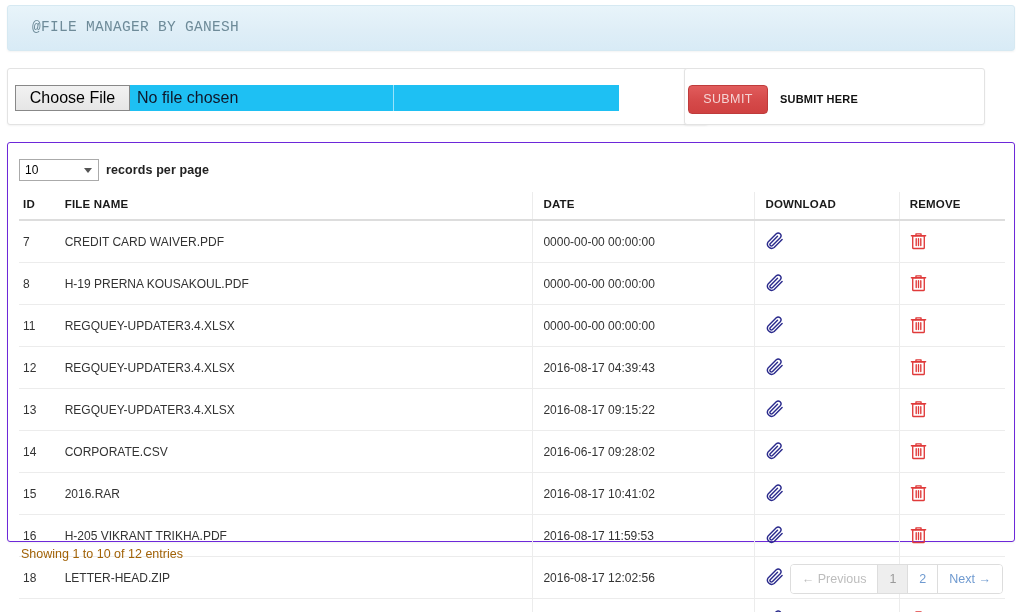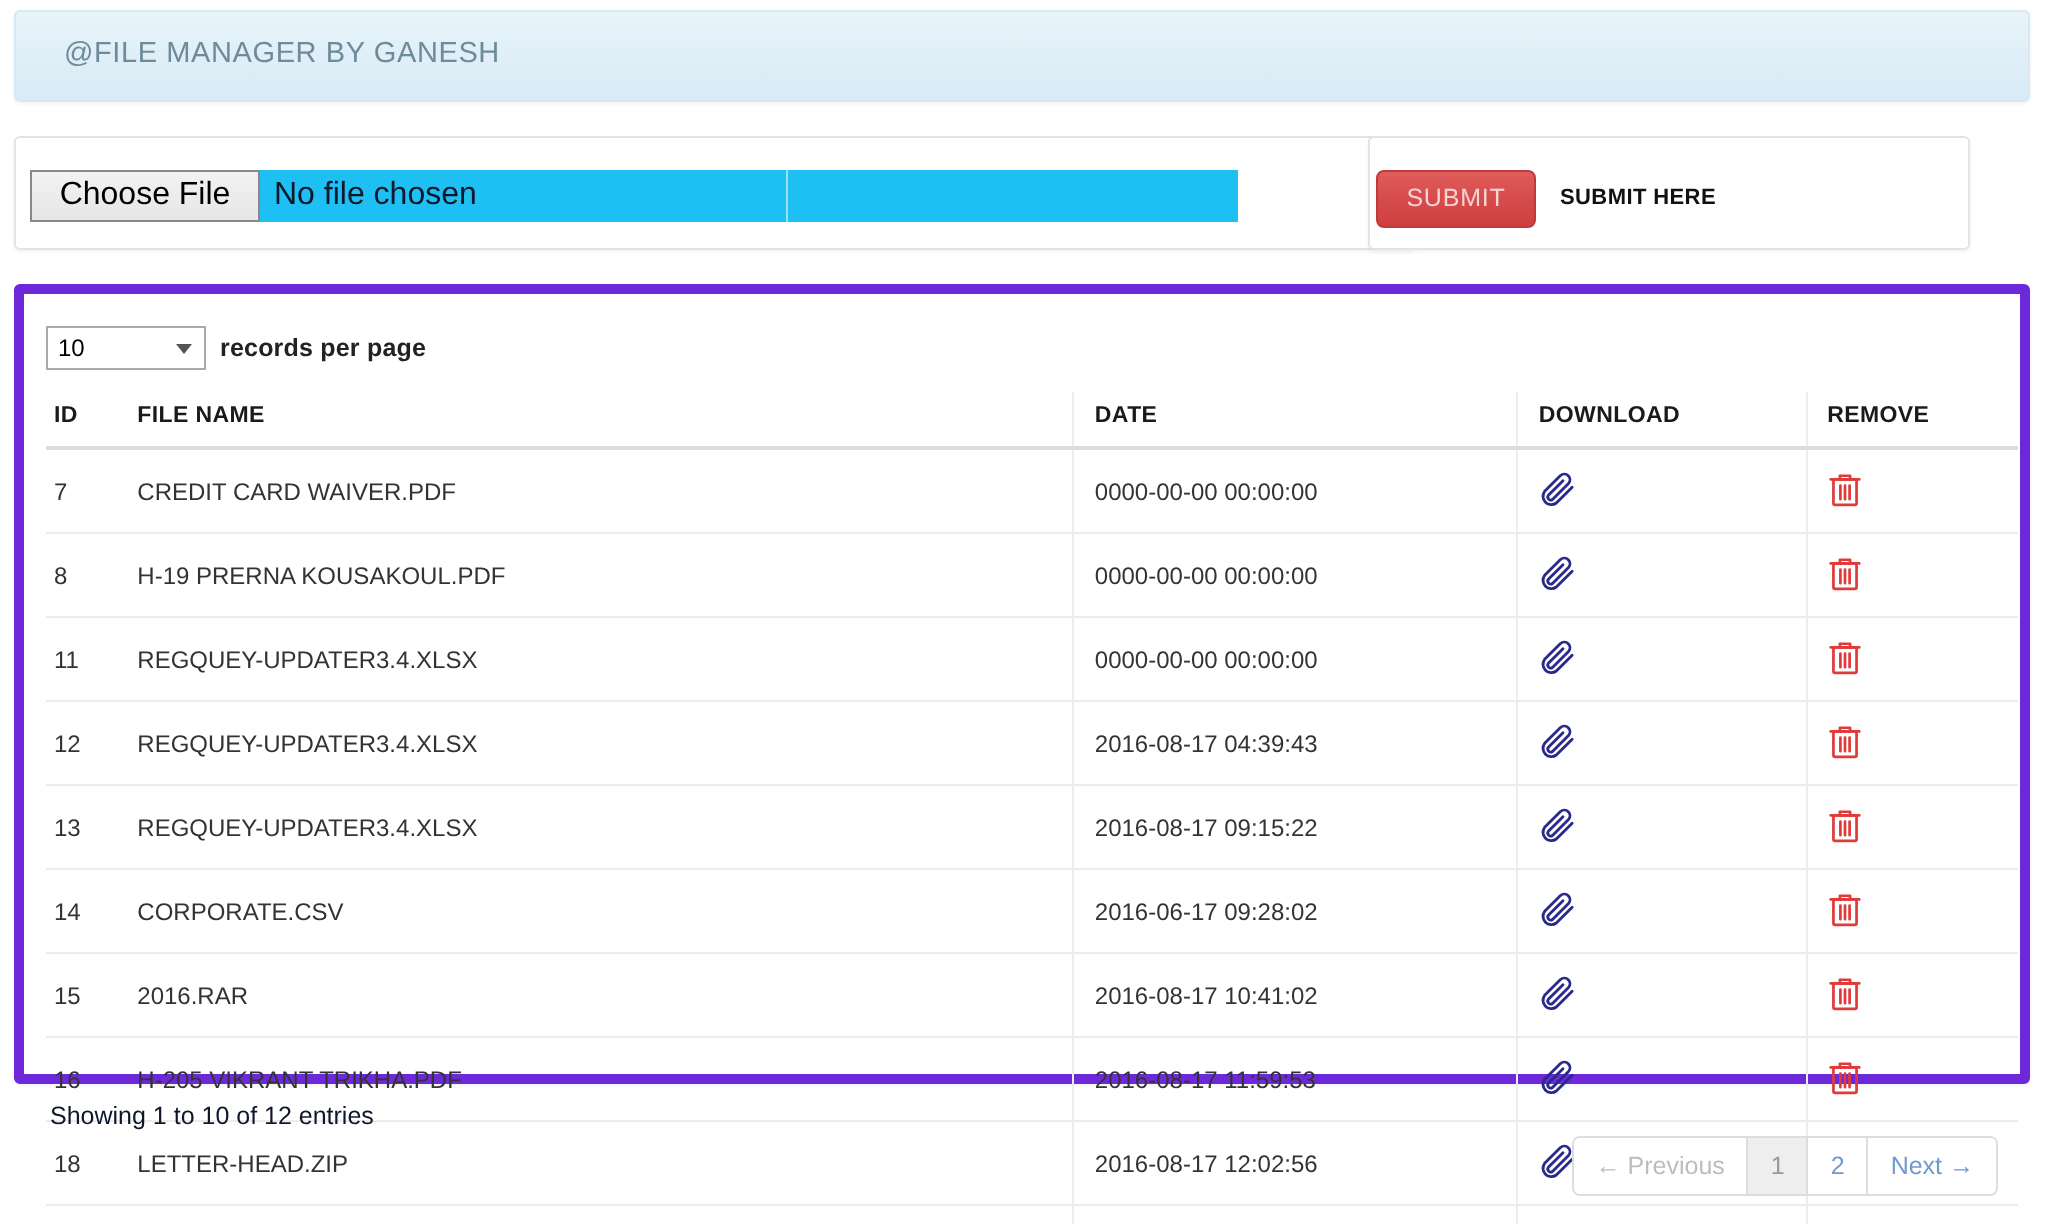--- a/index.html
+++ b/index.html
@@ -36,21 +36,21 @@
     box-sizing: border-box;
     box-shadow: 0 1px 2px rgba(0,0,0,0.05);
   }
   .header-title {
     position: absolute;
     left: 24px;
     top: 13px;
     font-size: 14.5px;
     letter-spacing: 0.3px;
     color: #6e8b99;
-    font-family: Liberation Sans, sans-serif;
+    font-family: Liberation Mono, monospace;
     white-space: nowrap;
   }
 
   
   .upload-panel {
     position: absolute;
     left: 7px;
     top: 68px;
     width: 701px;
     height: 57px;
@@ -145,21 +145,21 @@
   }
 
   
   .table-panel {
     position: absolute;
     left: 7px;
     top: 142px;
     width: 1008px;
     height: 400px;
     background: #ffffff;
-    border: 5px solid #6d28d9;
+    border: 1px solid #6d28d9;
     border-radius: 3px;
     box-sizing: border-box;
     box-shadow: 0 1px 2px rgba(0,0,0,0.05);
   }
 
   .length-control {
     position: absolute;
     left: 11px;
     top: 16px;
     display: flex;
@@ -258,21 +258,21 @@
     display: inline-block;
     line-height: 0;
     cursor: pointer;
   }
 
   .table-info {
     position: absolute;
     left: 13px;
     top: 404px;
     font-size: 12.5px;
-    color: #0f172a;
+    color: #a16207;
   }
 
   .pagination {
     position: absolute;
     right: 11px;
     top: 421px;
     display: flex;
     border: 1px solid #dddddd;
     border-radius: 4px;
     overflow: hidden;

